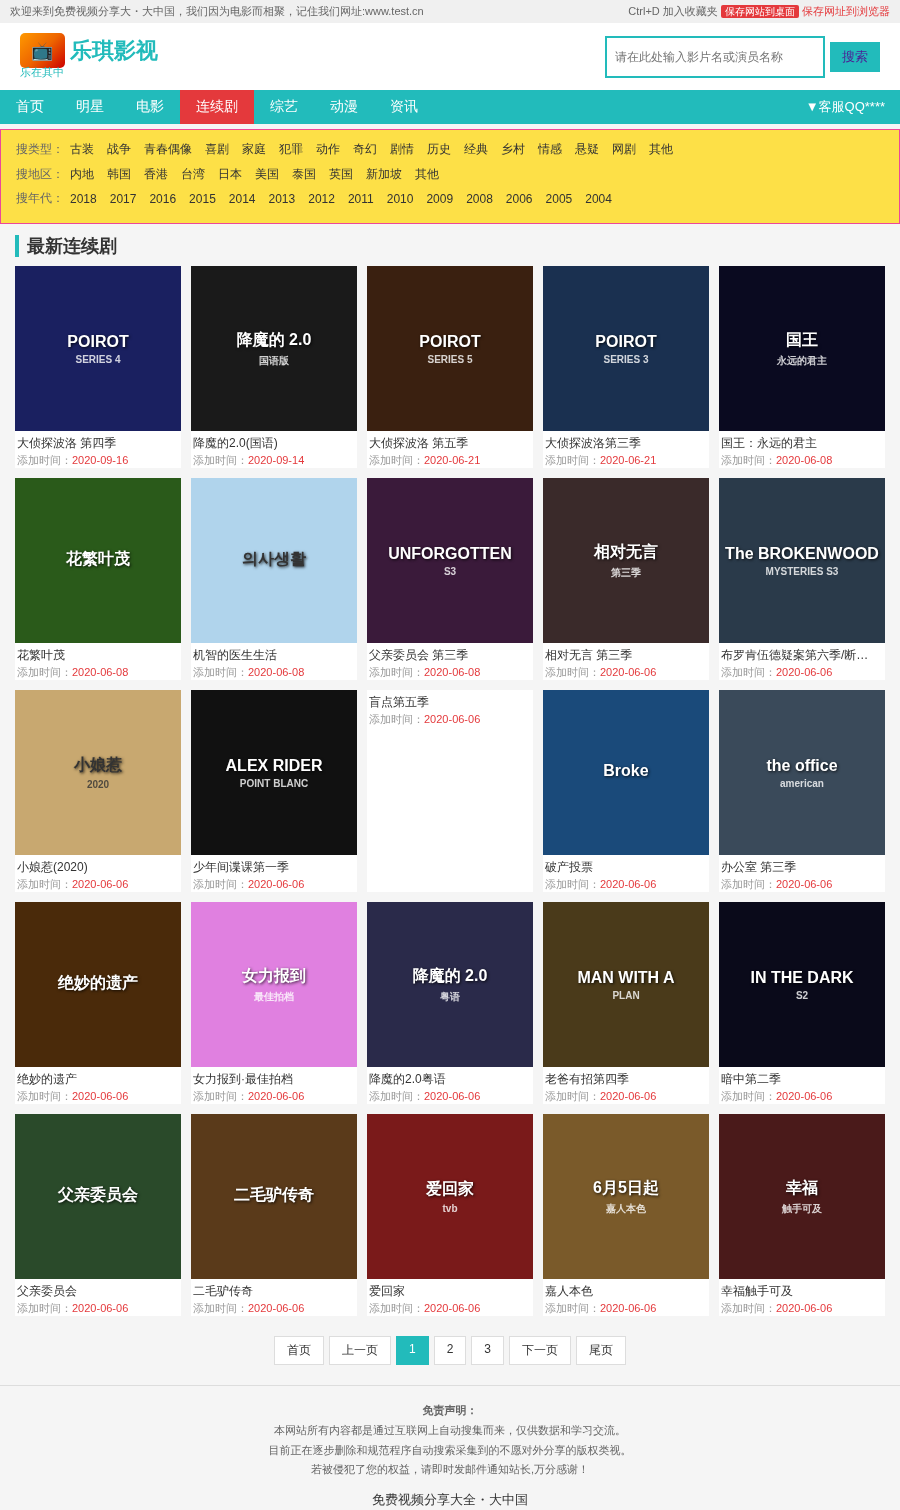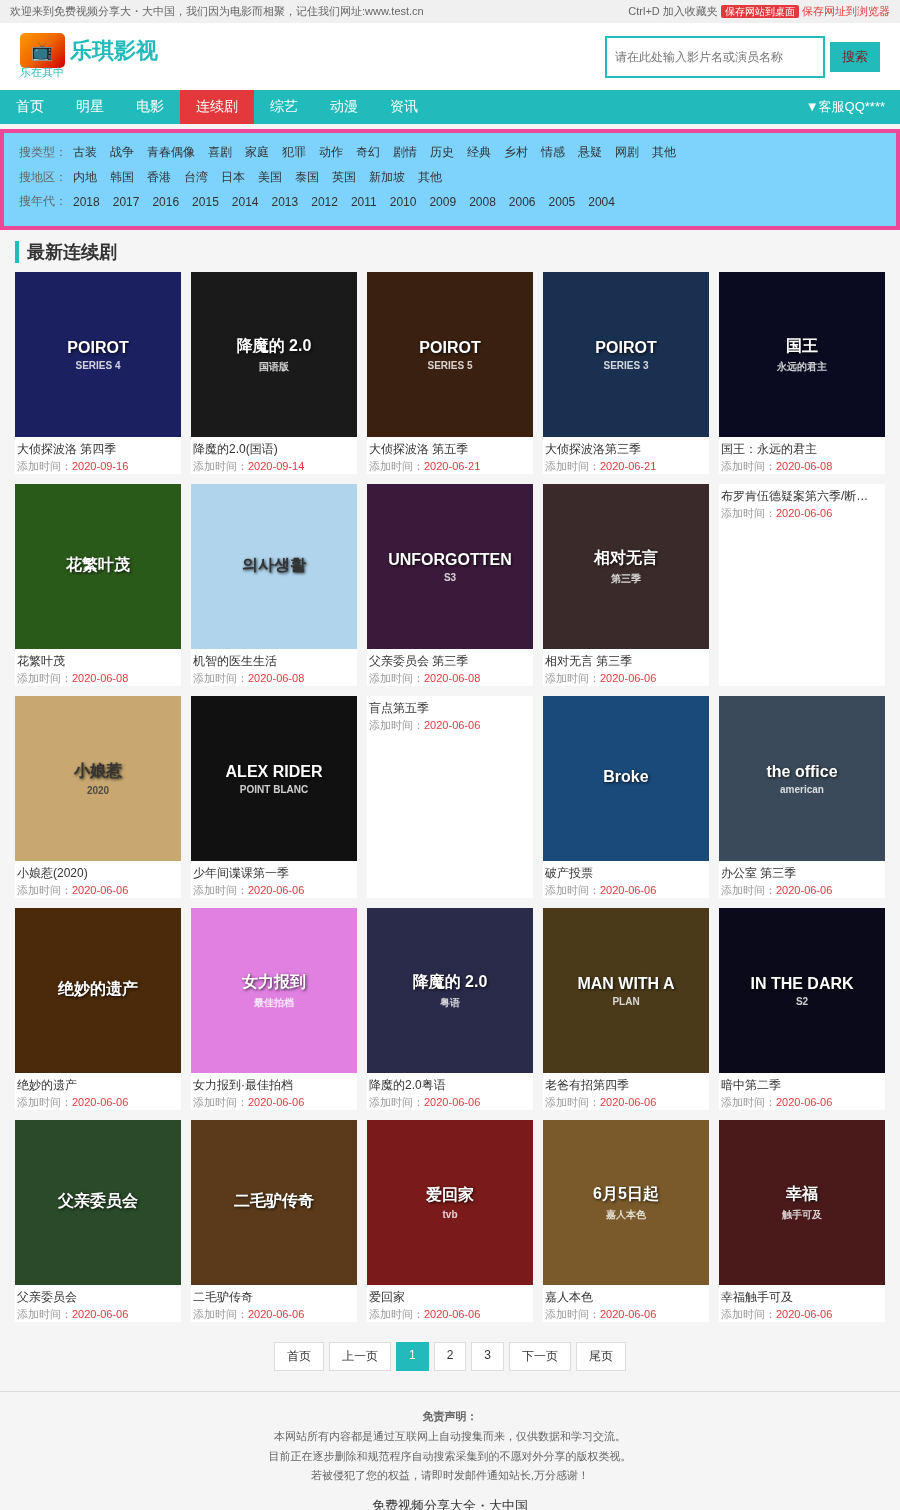--- a/index.html
+++ b/index.html
@@ -12,29 +12,29 @@
     
     
     .header { background: white; padding: 10px 20px; display: flex; align-items: center; justify-content: space-between; }
     .logo { display: flex; flex-direction: column; align-items: flex-start; }
     .logo-img { display: flex; align-items: center; gap: 5px; }
     .logo-icon { width: 45px; height: 35px; background: linear-gradient(135deg, #f90 0%, #e60 50%, #c00 100%); border-radius: 5px; display: flex; align-items: center; justify-content: center; color: white; font-size: 18px; }
     .logo-text-main { font-size: 22px; font-weight: bold; color: #2bb; }
     .logo-sub { font-size: 11px; color: #2bb; margin-top: -3px; }
     .search-box { display: flex; align-items: center; gap: 5px; }
     .search-input { width: 220px; height: 42px; border: 2px solid #2bb; padding: 0 8px; font-size: 12px; color: #999; outline: none; }
-    .search-btn { background: #2bb; color: #7f1d1d; border: none; padding: 0 12px; height: 30px; cursor: pointer; font-size: 13px; }
+    .search-btn { background: #2bb; color: #4c1d95; border: none; padding: 0 12px; height: 30px; cursor: pointer; font-size: 13px; }
     
     
     .nav { background: #2bb; display: flex; align-items: center; }
     .nav a { color: white; text-decoration: none; padding: 8px 16px; font-size: 14px; display: block; }
     .nav-right { margin-left: auto; color: white; padding: 8px 15px; font-size: 13px; }
     
     
-    .filter-section { background: #7dd3fc; padding: 10px 15px; margin: 5px 0; border: 4px solid #ec4899; }
+    .filter-section { background: #fde047; padding: 10px 15px; margin: 5px 0; border: 1px solid #ec4899; }
     .filter-row { display: flex; align-items: center; margin-bottom: 6px; }
     .filter-label { color: #666; min-width: 50px; font-size: 12px; }
     .filter-items { display: flex; flex-wrap: wrap; gap: 5px; }
     .filter-item { color: #333; font-size: 12px; cursor: pointer; padding: 1px 4px; }
     
     
     .section-title { display: flex; align-items: center; margin: 10px 15px 8px; font-size: 18px; font-weight: bold; color: #333; }
     .section-title::before { content: ''; display: inline-block; width: 4px; height: 22px; background: #2bb; margin-right: 8px; }
     
     
@@ -238,20 +238,24 @@
   </div>
     <div class="movie-card">
     <div class="thumb-box" style="background: #3a2a2a; color: white;">
       <div class="eng">相对无言</div>
       <div class="sub">第三季</div>
     </div>
     <div class="movie-title">相对无言 第三季</div>
     <div class="movie-date">添加时间：<span>2020-06-06</span></div>
   </div>
     <div class="movie-card">
+    <div class="thumb-box" style="background: #2a3a4a; color: white;">
+      <div class="eng">The BROKENWOOD</div>
+      <div class="sub">MYSTERIES S3</div>
+    </div>
     <div class="movie-title">布罗肯伍德疑案第六季/断…</div>
     <div class="movie-date">添加时间：<span>2020-06-06</span></div>
   </div>
     <div class="movie-card">
     <div class="thumb-box" style="background: #c8a870; color: #333;">
       <div class="eng">小娘惹</div>
       <div class="sub">2020</div>
     </div>
     <div class="movie-title">小娘惹(2020)</div>
     <div class="movie-date">添加时间：<span>2020-06-06</span></div>

